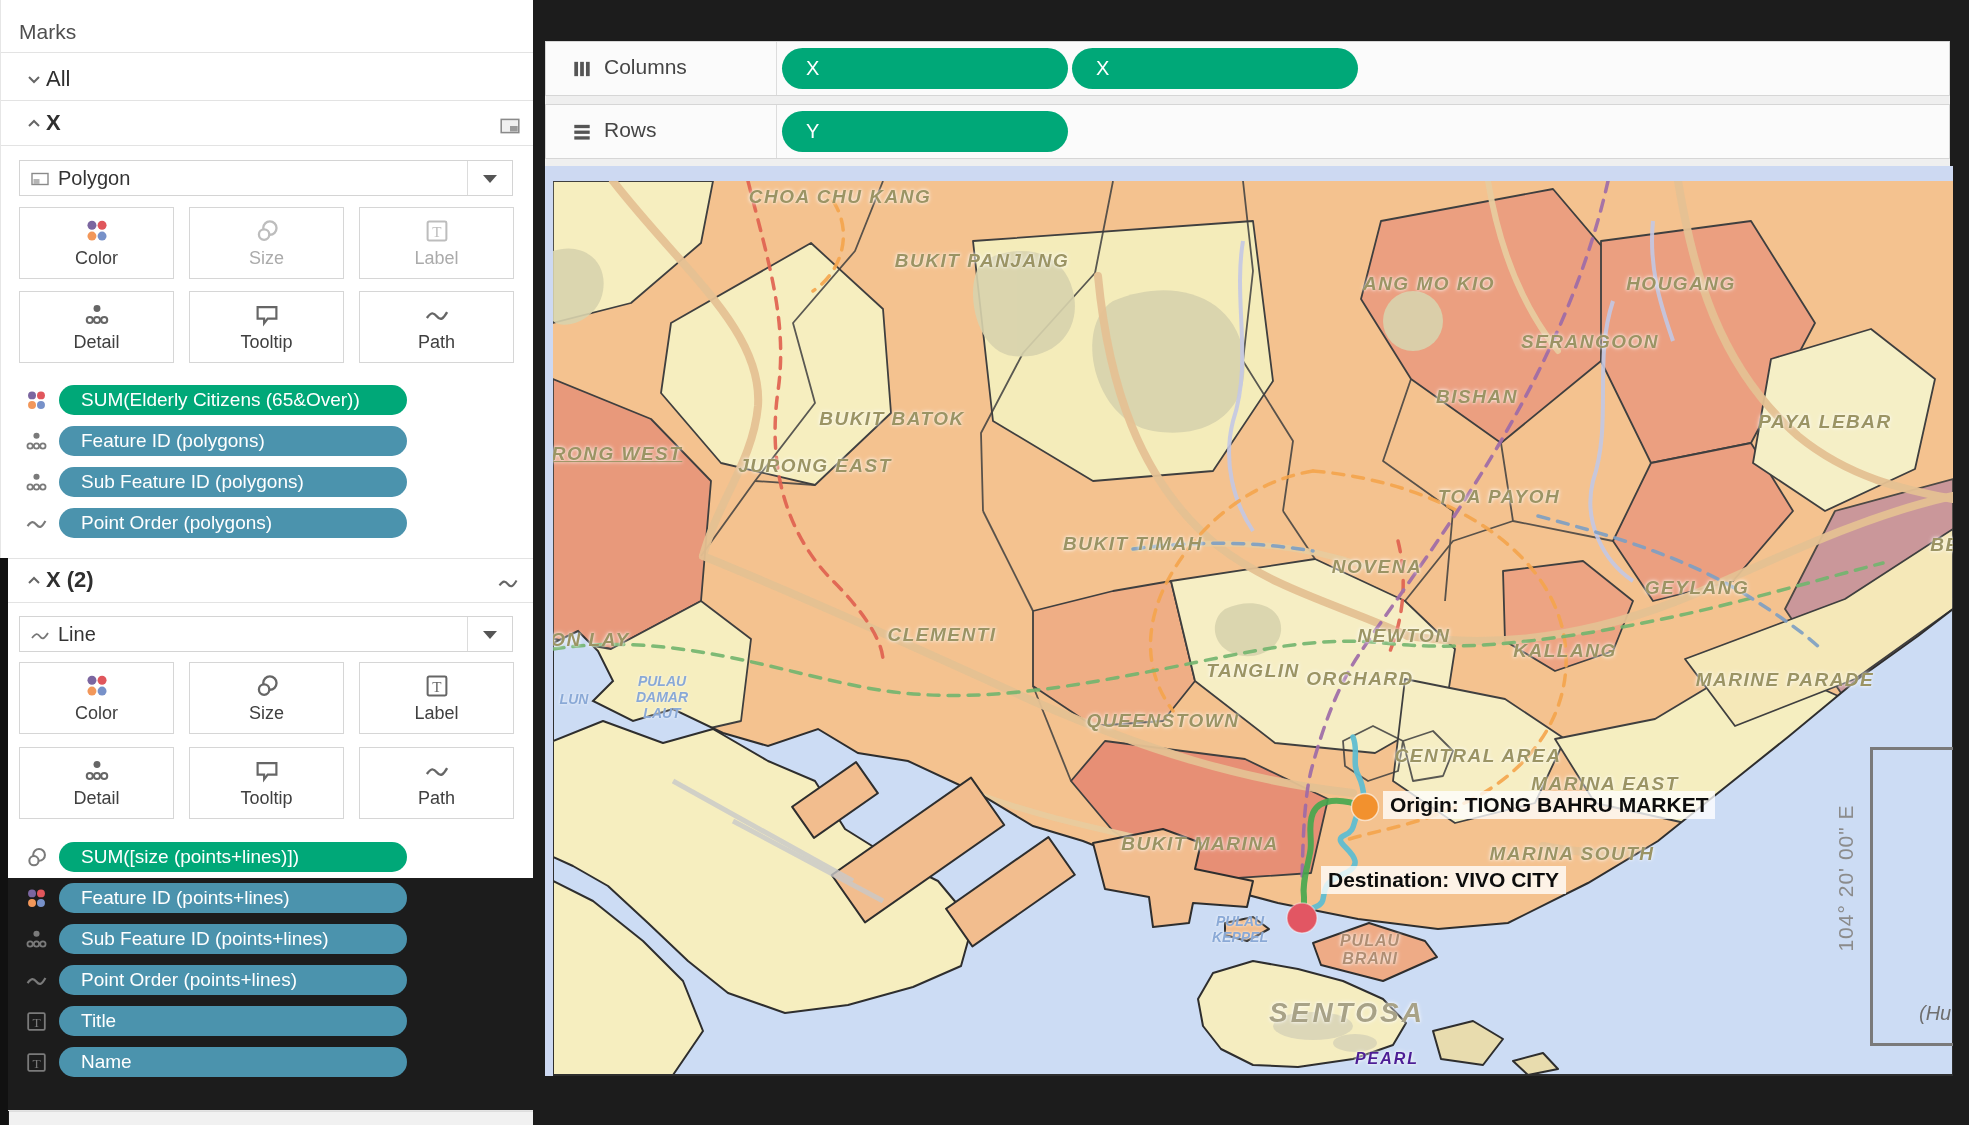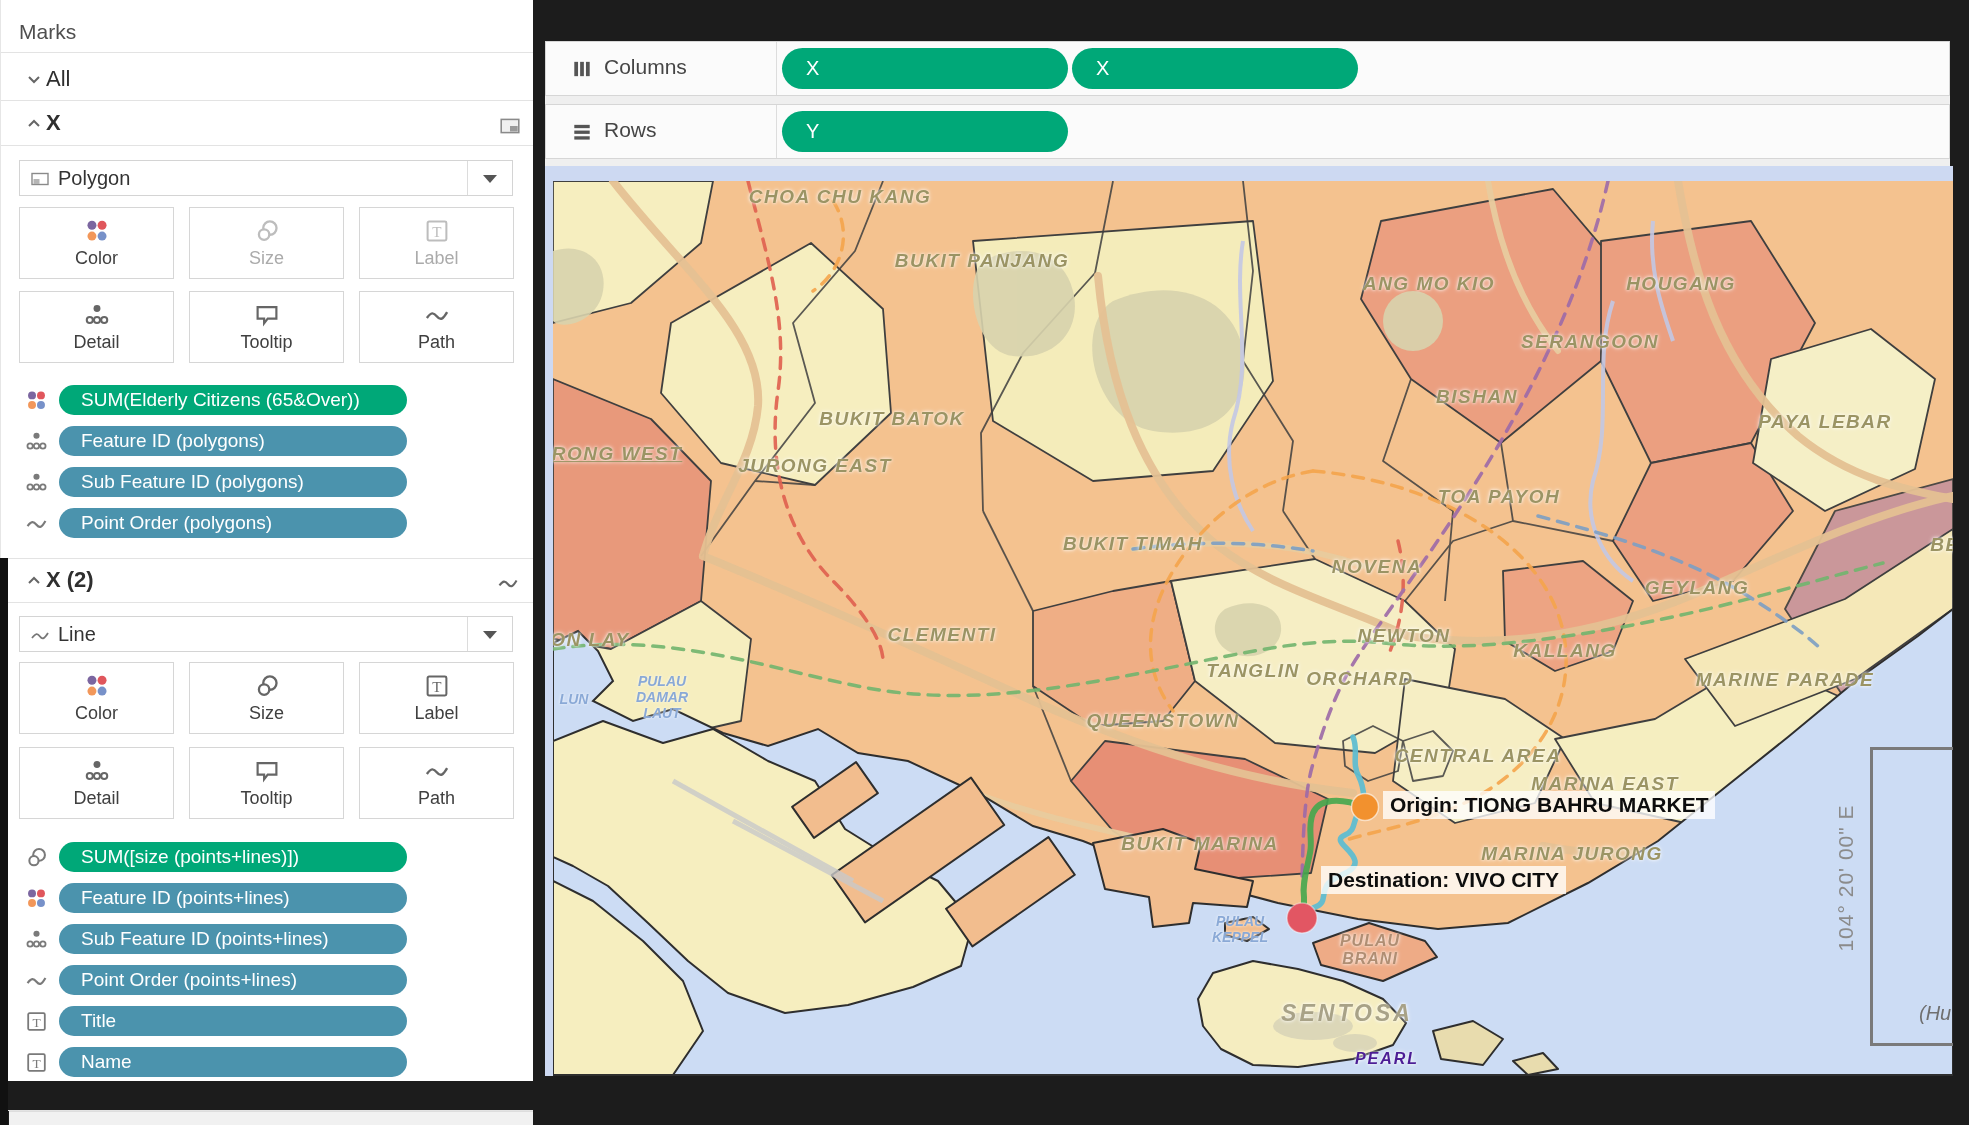--- a/index.html
+++ b/index.html
@@ -1,19 +1,19 @@
 <!DOCTYPE html>
 <html><head>
 <meta charset="utf-8">
 <style>
   html,body{margin:0;padding:0;background:#1c1c1c;font-family:"Liberation Sans",sans-serif;}
   #stage{position:relative;width:1969px;height:1125px;overflow:hidden;background:#1c1c1c;}
 
   
-  #marks-panel{position:absolute;left:0;top:0;width:532px;height:1081px;background:#ffffff;border-left:1px solid #e6e6e6;}
+  #marks-panel{position:absolute;left:0;top:0;width:532px;height:878px;background:#ffffff;border-left:1px solid #e6e6e6;}
   .hline{position:absolute;left:0;width:532px;height:0;border-top:1px solid #e3e3e3;}
   .panel-title{position:absolute;left:18px;top:20px;font-size:21px;color:#4f4f4f;}
   .sec-head-label{position:absolute;font-size:22px;color:#2f2f2f;}
   .sec-head-label.bold{font-weight:bold;}
   .chev{position:absolute;width:18px;height:18px;}
   .mini-icon{position:absolute;width:22px;height:22px;}
   .dropdown{position:absolute;left:18px;width:494px;height:36px;border:1px solid #d4d4d4;background:#fff;box-sizing:border-box;}
   .dropdown .dd-icon{position:absolute;left:10px;top:8px;width:20px;height:20px;}
   .dropdown .dd-text{position:absolute;left:38px;top:6px;font-size:20px;color:#333;}
   .dropdown .dd-caret{position:absolute;right:0;top:0;width:44px;height:34px;border-left:1px solid #dcdcdc;}
@@ -38,21 +38,21 @@
   .shelf-pills{position:absolute;left:236px;top:6px;height:41px;display:flex;gap:4px;}
   .spill{width:286px;height:41px;border-radius:21px;background:#00a878;color:#fff;font-size:20px;line-height:41px;padding-left:24px;box-sizing:border-box;}
 
   
   #worksheet{position:absolute;left:0;top:166px;width:1408px;height:910px;background:#cdd9f2;}
   #map{position:absolute;left:8px;top:15px;width:1400px;height:895px;overflow:hidden;background:#f4c28f;}
   #map svg{position:absolute;left:0;top:0;}
   .rlab{position:absolute;transform:translate(-50%,-50%);color:#9b9464;font-weight:bold;font-style:italic;font-size:19px;letter-spacing:1.5px;white-space:pre;text-align:center;line-height:1.15;text-shadow:0 0 3px rgba(255,255,255,.85),0 0 5px rgba(255,255,255,.7);}
   .wlab{position:absolute;transform:translate(-50%,-50%);color:#8aa9d6;font-weight:bold;font-style:italic;font-size:14px;white-space:pre;text-align:center;line-height:1.15;text-shadow:0 0 3px rgba(255,255,255,.9);}
   .ilab-brani{color:#b08e73;font-size:16px;letter-spacing:1px;}
-  .ilab-sentosa{color:#a8a287;font-size:23px;letter-spacing:3px;text-align:right;}
+  .ilab-sentosa{color:#a8a287;font-size:28px;letter-spacing:3px;text-align:right;}
   .ilab-pearl{color:#4c1d95;font-size:16px;letter-spacing:2px;}
   .mark-label{position:absolute;background:rgba(255,255,255,.78);color:#0d0d0d;font-weight:bold;font-size:21px;padding:2px 7px;white-space:nowrap;}
   #lon-label{position:absolute;left:1293px;top:697px;transform:translate(-50%,-50%) rotate(-90deg);color:#8b8b8b;font-size:21px;letter-spacing:1px;white-space:nowrap;}
   #scale-box{position:absolute;left:1317px;top:566px;width:120px;height:299px;border:3px solid #7a7a7a;box-sizing:border-box;}
   #scale-box .sb-text{position:absolute;left:46px;top:252px;font-style:italic;font-size:20px;color:#6f6f6f;}
 </style>
 </head>
 <body>
 
 <div id="stage">
@@ -465,21 +465,21 @@
             <div class="rlab" style="left: 851px; top: 455px;">NEWTON</div>
             <div class="rlab" style="left: 1012px; top: 470px;">KALLANG</div>
             <div class="rlab" style="left: 700px; top: 490px;">TANGLIN</div>
             <div class="rlab" style="left: 807px; top: 498px;">ORCHARD</div>
             <div class="rlab" style="left: 1232px; top: 499px;">MARINE PARADE</div>
             <div class="rlab" style="left: 610px; top: 540px;">QUEENSTOWN</div>
             <div class="rlab" style="left: 925px; top: 575px;">CENTRAL AREA</div>
             <div class="rlab" style="left: 1052px; top: 603px;">MARINA EAST</div>
             <div class="rlab" style="left: 1392px; top: 364px;">BE</div>
             <div class="rlab" style="left: 37px; top: 459px;">ON LAY</div>
-            <div class="rlab" style="left: 1019px; top: 673px;">MARINA JURONG</div>
+            <div class="rlab" style="left: 1019px; top: 673px;">MARINA SOUTH</div>
             <div class="rlab" style="left: 647px; top: 663px;">BUKIT MARINA</div>
             <div class="wlab" style="left: 109px; top: 516px;">PULAU
 DAMAR
 LAUT</div>
             <div class="wlab" style="left: 21px; top: 518px;">LUN</div>
             <div class="wlab" style="left: 687px; top: 748px;">PULAU
 KEPPEL</div>
             <div class="rlab ilab-brani" style="left: 817px; top: 769px;">PULAU
 BRANI</div>
             <div class="rlab ilab-sentosa" style="left: 794px; top: 832px;">SENTOSA</div>

